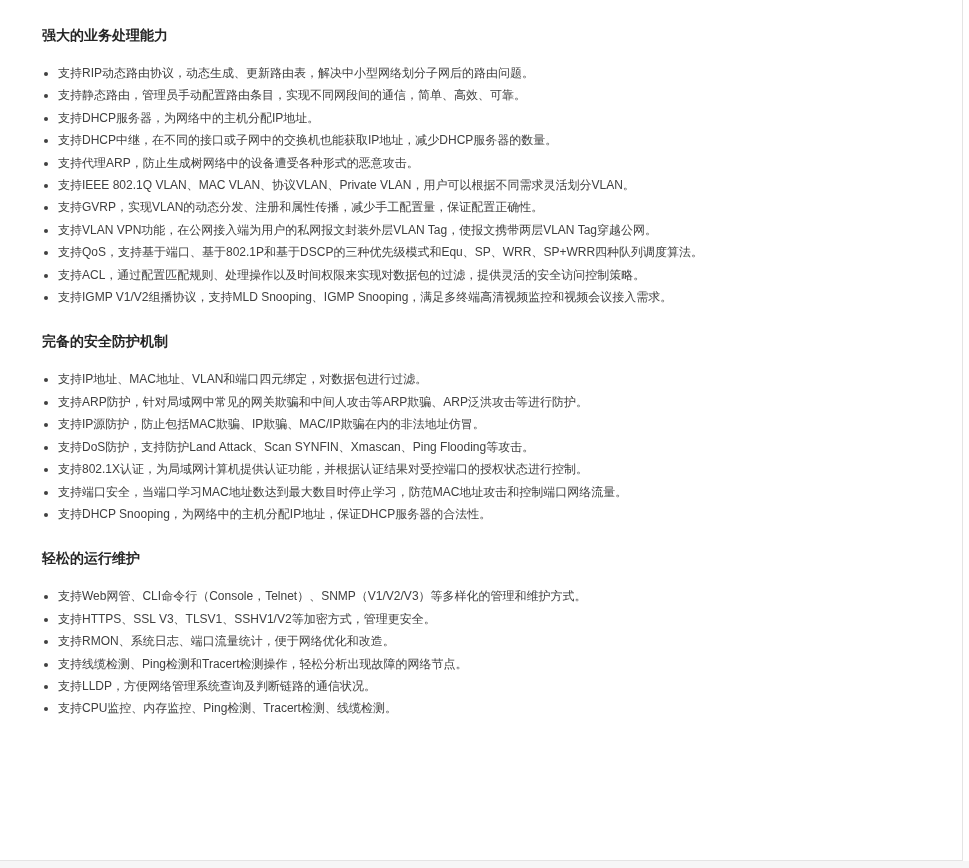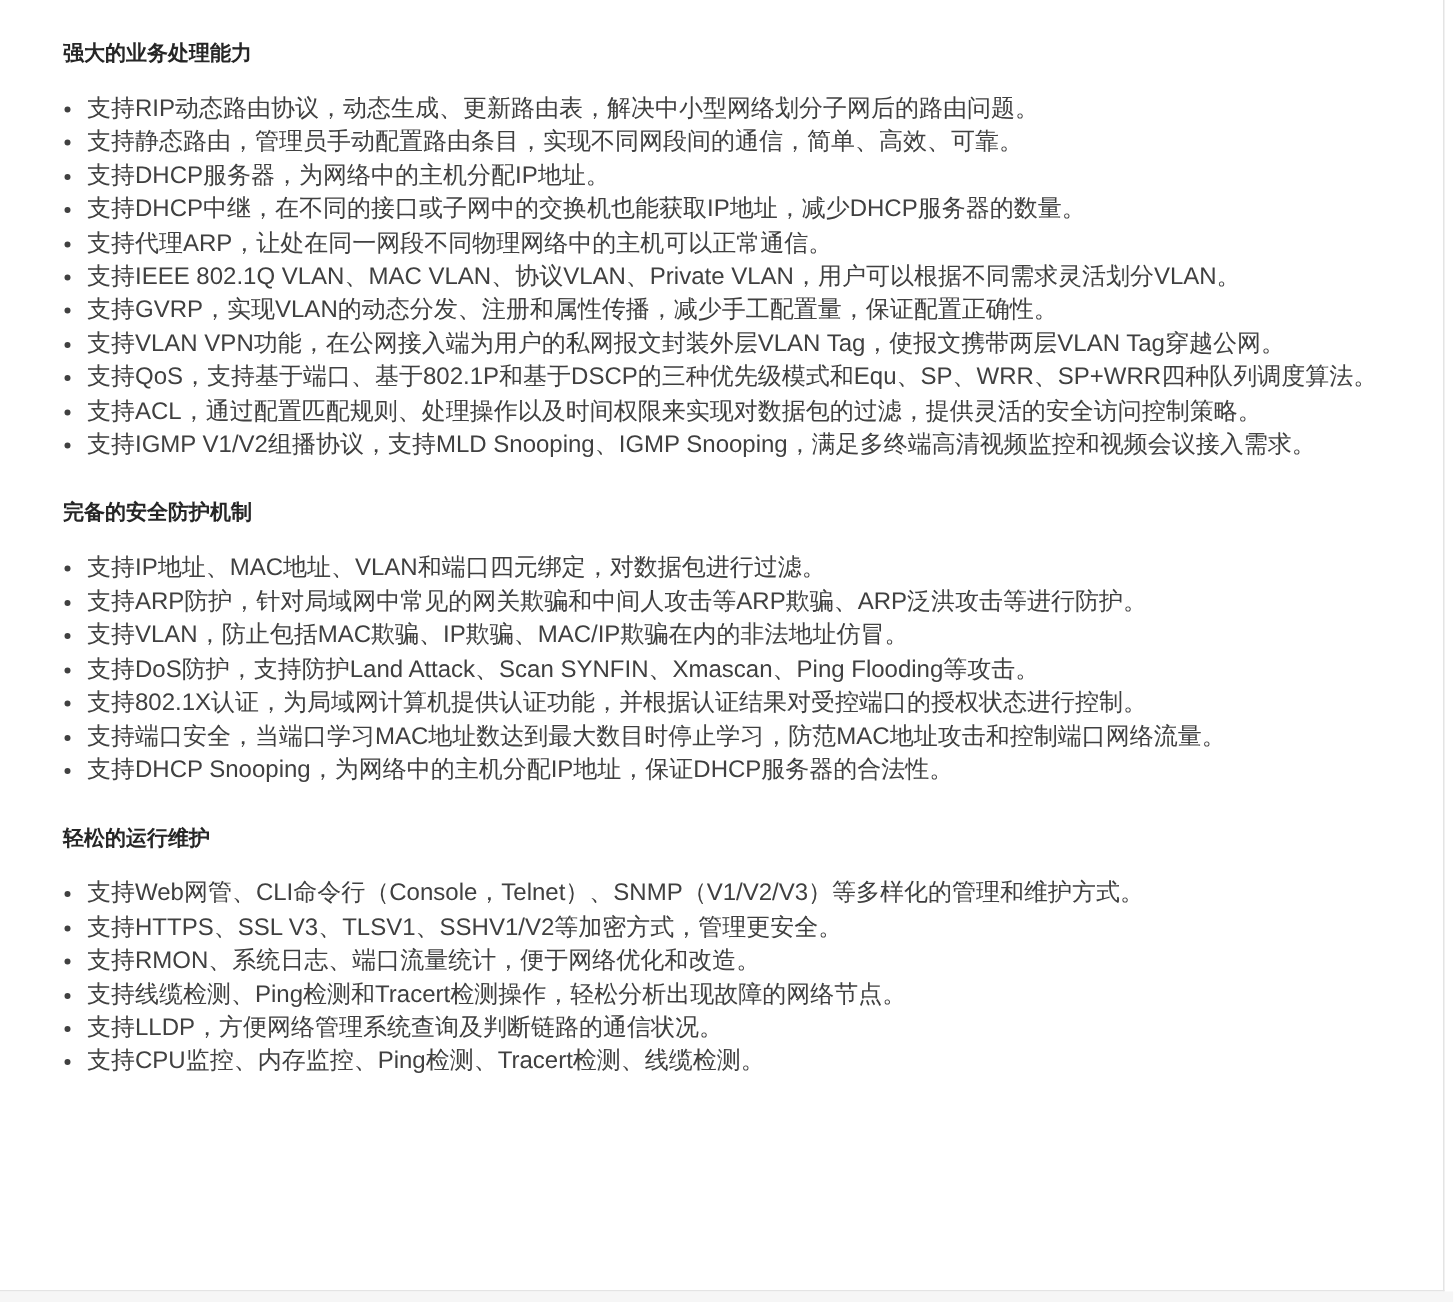--- a/index.html
+++ b/index.html
@@ -45,55 +45,55 @@
     line-height: 18px;
     font-weight: bold;
     color: #262626;
   }
   .feature-list {
     list-style: disc outside;
     margin: 18px 0 0 0;
     padding: 0 0 0 16px;
   }
   .feature-list li {
-    font-size: 16px;
+    font-size: 12px;
     line-height: 22.4px;
     color: #404040;
     white-space: nowrap;
   }
 </style>
 </head>
 <body>
 
 <div class="page">
   <div class="content">
 
     <div class="section">
       <h2 class="section-title">强大的业务处理能力</h2>
       <ul class="feature-list">
         <li>支持RIP动态路由协议，动态生成、更新路由表，解决中小型网络划分子网后的路由问题。</li>
         <li>支持静态路由，管理员手动配置路由条目，实现不同网段间的通信，简单、高效、可靠。</li>
         <li>支持DHCP服务器，为网络中的主机分配IP地址。</li>
         <li>支持DHCP中继，在不同的接口或子网中的交换机也能获取IP地址，减少DHCP服务器的数量。</li>
-        <li>支持代理ARP，让处在同一网段不同物理网络中的主机可以正常通信。</li>
+        <li>支持代理ARP，防止生成树网络中的设备遭受各种形式的恶意攻击。</li>
         <li>支持IEEE 802.1Q VLAN、MAC VLAN、协议VLAN、Private VLAN，用户可以根据不同需求灵活划分VLAN。</li>
         <li>支持GVRP，实现VLAN的动态分发、注册和属性传播，减少手工配置量，保证配置正确性。</li>
         <li>支持VLAN VPN功能，在公网接入端为用户的私网报文封装外层VLAN Tag，使报文携带两层VLAN Tag穿越公网。</li>
         <li>支持QoS，支持基于端口、基于802.1P和基于DSCP的三种优先级模式和Equ、SP、WRR、SP+WRR四种队列调度算法。</li>
         <li>支持ACL，通过配置匹配规则、处理操作以及时间权限来实现对数据包的过滤，提供灵活的安全访问控制策略。</li>
         <li>支持IGMP V1/V2组播协议，支持MLD Snooping、IGMP Snooping，满足多终端高清视频监控和视频会议接入需求。</li>
       </ul>
     </div>
 
     <div class="section">
       <h2 class="section-title">完备的安全防护机制</h2>
       <ul class="feature-list">
         <li>支持IP地址、MAC地址、VLAN和端口四元绑定，对数据包进行过滤。</li>
         <li>支持ARP防护，针对局域网中常见的网关欺骗和中间人攻击等ARP欺骗、ARP泛洪攻击等进行防护。</li>
-        <li>支持VLAN，防止包括MAC欺骗、IP欺骗、MAC/IP欺骗在内的非法地址仿冒。</li>
+        <li>支持IP源防护，防止包括MAC欺骗、IP欺骗、MAC/IP欺骗在内的非法地址仿冒。</li>
         <li>支持DoS防护，支持防护Land Attack、Scan SYNFIN、Xmascan、Ping Flooding等攻击。</li>
         <li>支持802.1X认证，为局域网计算机提供认证功能，并根据认证结果对受控端口的授权状态进行控制。</li>
         <li>支持端口安全，当端口学习MAC地址数达到最大数目时停止学习，防范MAC地址攻击和控制端口网络流量。</li>
         <li>支持DHCP Snooping，为网络中的主机分配IP地址，保证DHCP服务器的合法性。</li>
       </ul>
     </div>
 
 
     <div class="section">
       <h2 class="section-title">轻松的运行维护</h2>

